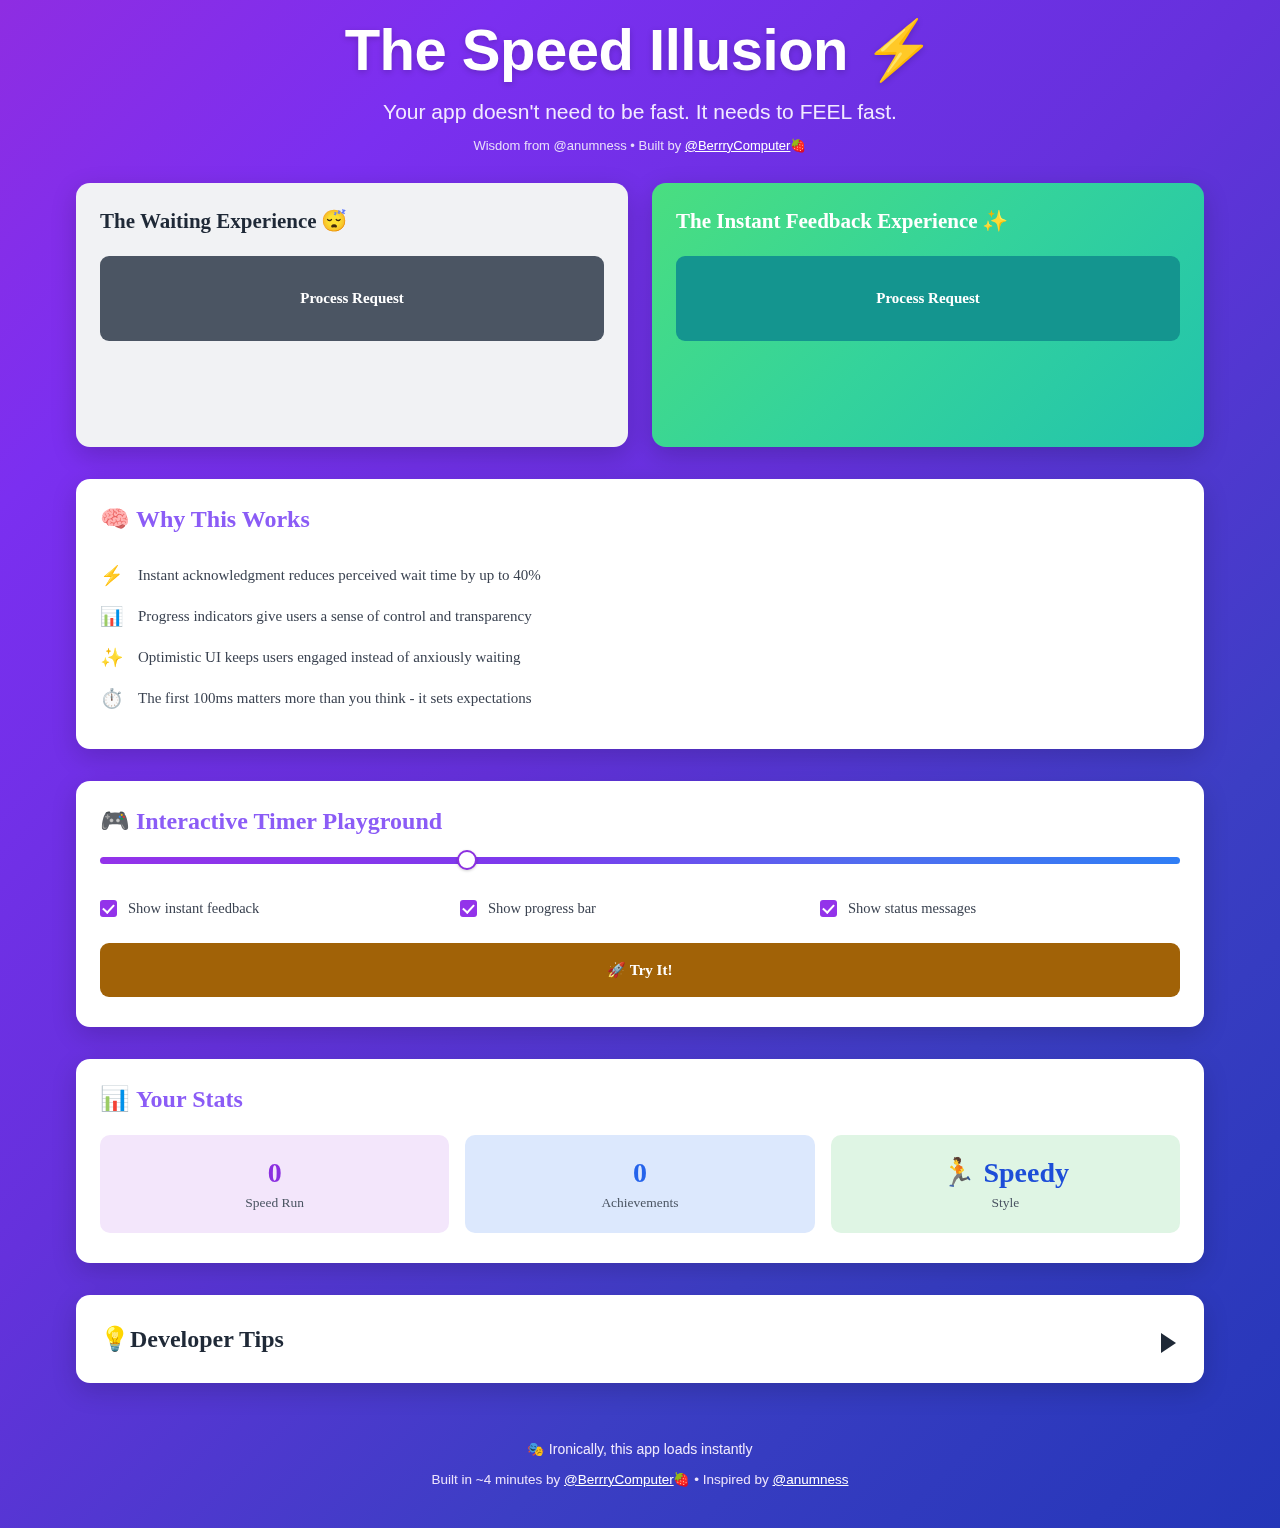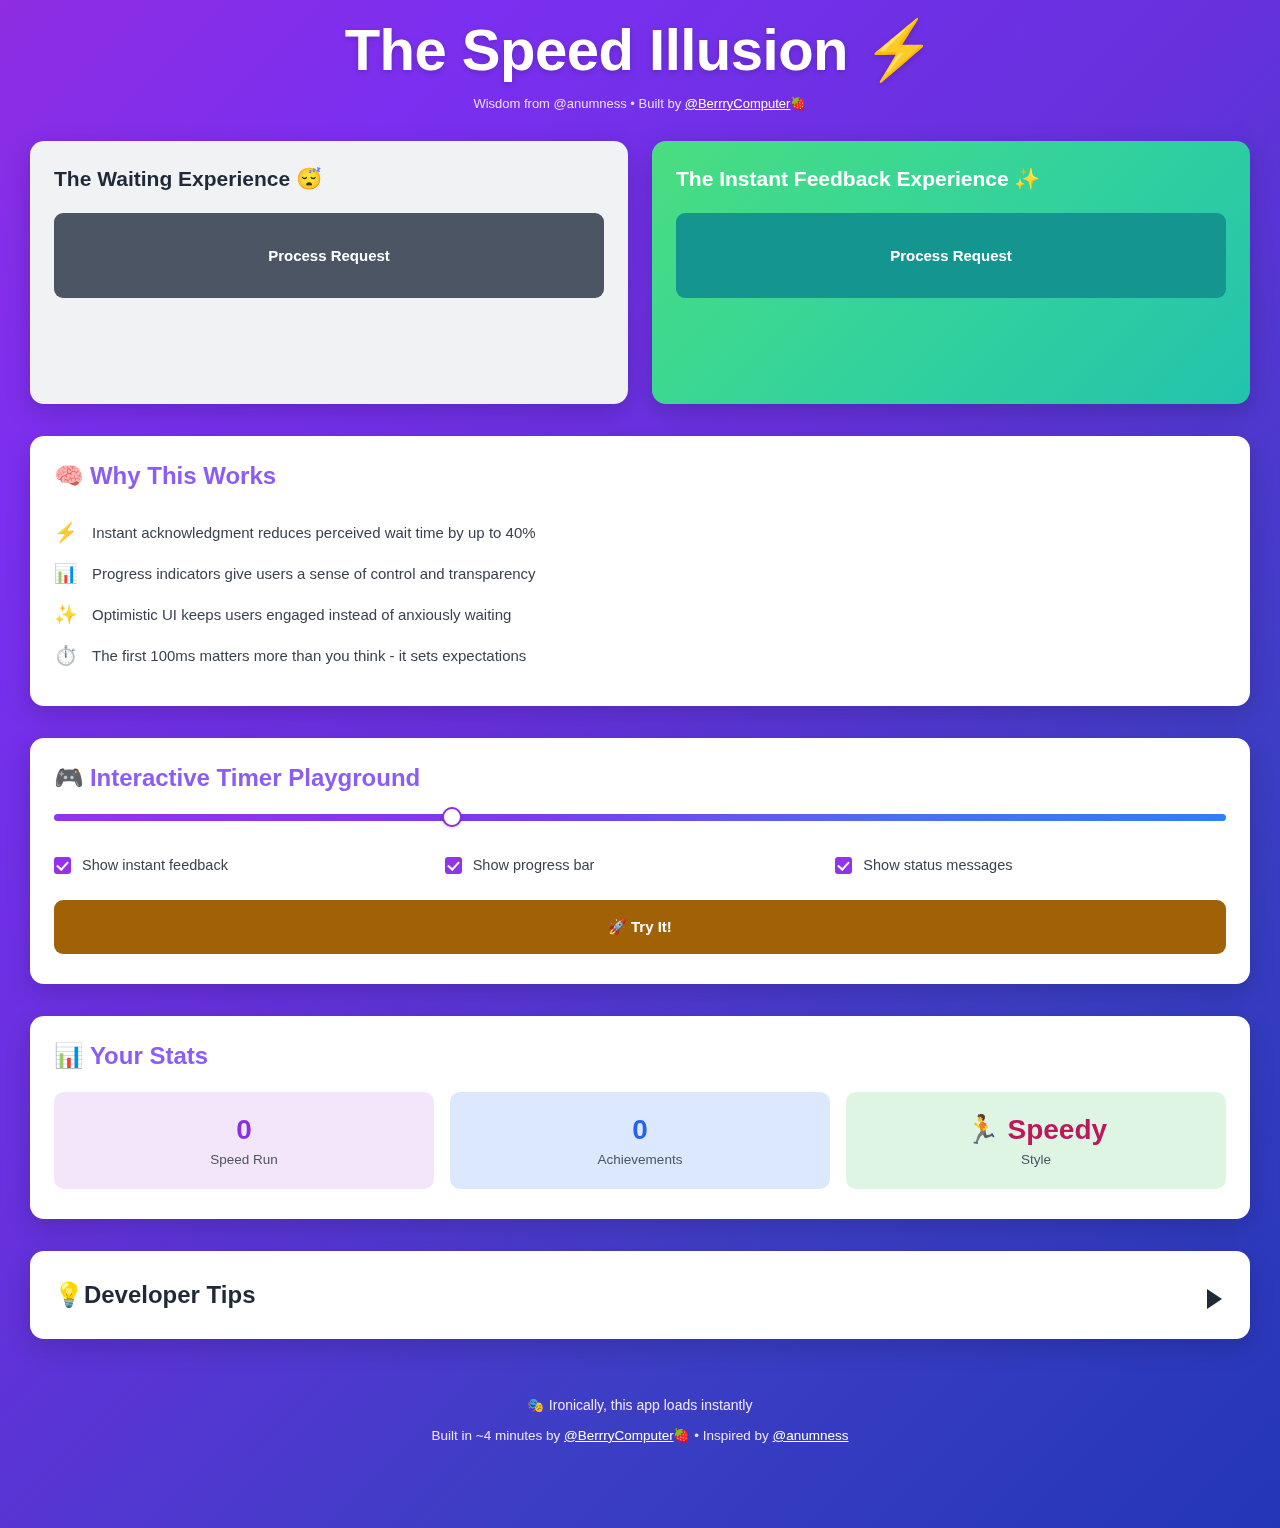--- a/index.html
+++ b/index.html
@@ -38,22 +38,23 @@
     font-size: 13px;
     color: #e8dcfb;
   }
   .attribution a {
     color: #ffffff;
     text-decoration: underline;
   }
 
   
   .wrap {
-    width: 1220px;
+    width: 1128px;
     margin: 8px auto;
+    font-family: Liberation Serif, serif;
   }
   .demo-grid {
     display: flex;
     gap: 24px;
     margin-top: 16px;
   }
   .demo-card {
     flex: 1 1 0;
     border-radius: 14px;
     padding: 26px 24px;
@@ -199,21 +200,21 @@
   .stat.c0 { background: #f3e6fb; }
   .stat.c1 { background: #dce8fd; }
   .stat.c2 { background: #dff5e4; }
   .stat-value {
     font-size: 28px;
     font-weight: bold;
     line-height: 1.25;
   }
   .stat.c0 .stat-value { color: #8b2fe0; }
   .stat.c1 .stat-value { color: #2563eb; }
-  .stat.c2 .stat-value { color: #be185d; }
+  .stat.c2 .stat-value { color: #1d4ed8; }
   .stat-label {
     margin-top: 5px;
     font-size: 13.5px;
     color: #4b5563;
   }
 
   
   .tips-panel { padding: 30px 24px; }
   .tips-head {
     display: flex;
@@ -246,20 +247,21 @@
   .footer-line2 a { color: #ffffff; text-decoration: underline; }
 </style>
 </head>
 <body>
 
 <div class="header">
   <h1 class="title">
     <span>The Speed Illusion</span>
     <span class="emoji">⚡</span>
   </h1>
+  <div class="subtitle">Your app doesn't need to be fast. It needs to FEEL fast.</div>
   <div class="attribution">
     <span>Wisdom from @anumness • Built by </span><a href="#">@BerrryComputer</a><span>🍓</span>
   </div>
 </div>
 
 <div class="wrap">
 
   <div class="demo-grid">
 
     <div class="demo-card slow">

